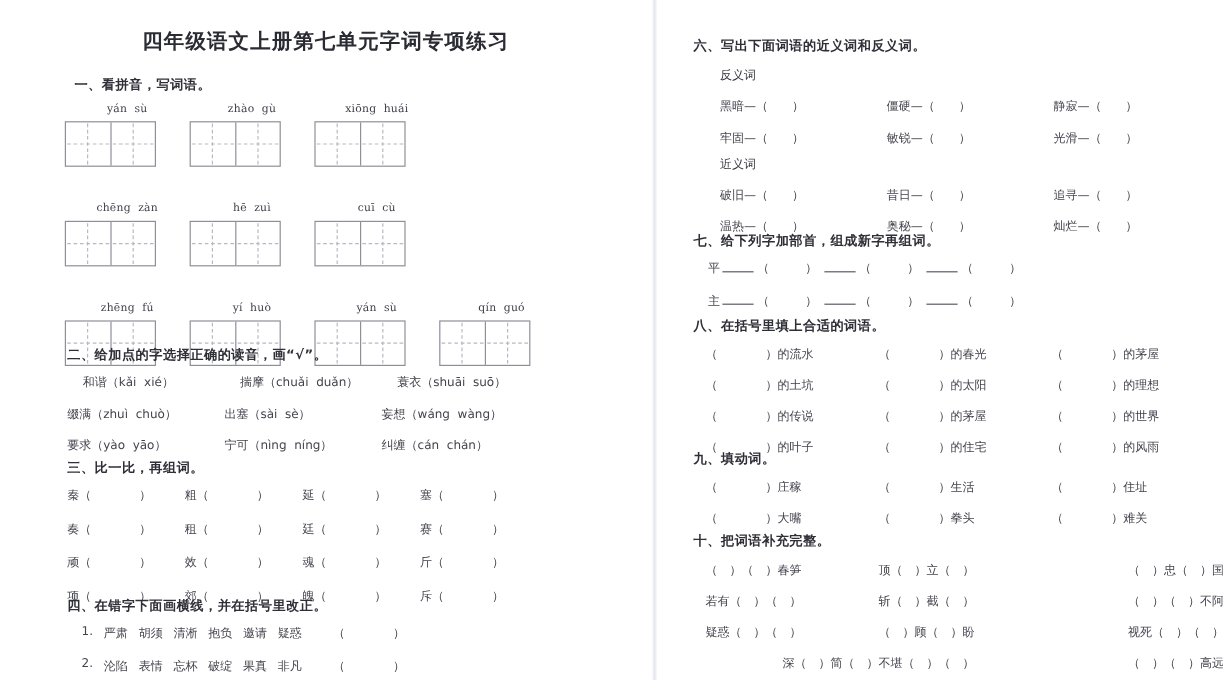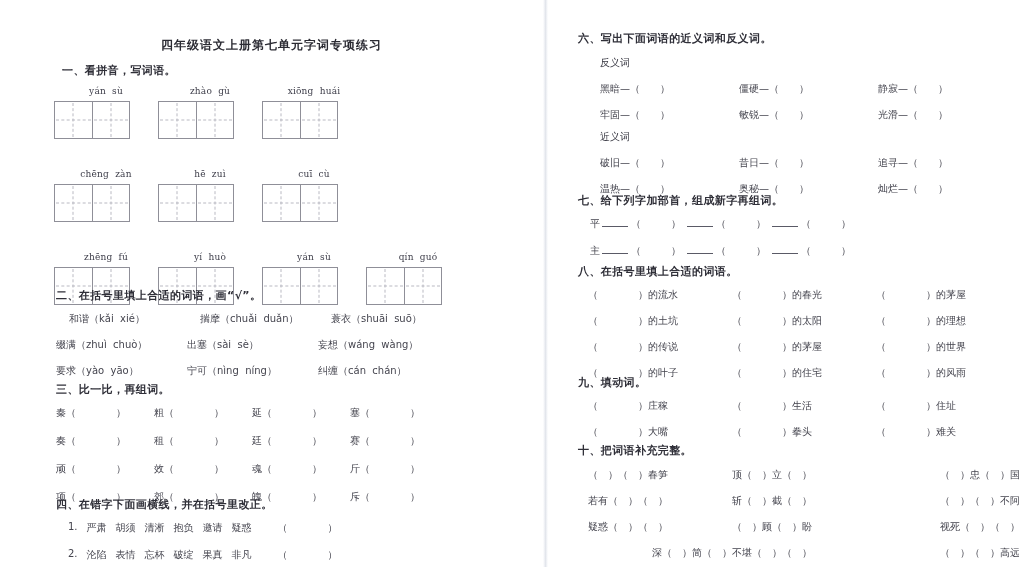--- a/index.html
+++ b/index.html
@@ -14,25 +14,25 @@
   .divider {
     position: absolute; left: 543px; top: 0; width: 5px; height: 567px;
     background: linear-gradient(to right,#ffffff 0%,#eceef3 35%,#e3e6ec 50%,#eceef3 65%,#ffffff 100%);
   }
   .sheet { position: absolute; top: 0; height: 567px; }
   .sheet-left  { left: 0;     width: 543px; }
   .sheet-right { left: 540px; width: 471px; }
 
   .title {
     text-align: center;
-    font-size: 12px;
+    font-size: 17px;
     font-weight: bold;
     color: #2b2b33;
     letter-spacing: 1px;
-    margin-top: 37px;
+    margin-top: 23px;
   }
   .sec-head {
     font-size: 11px; font-weight: bold; color: #2f2f38;
     letter-spacing: .4px;
   }
   .sub-head { font-size: 10px; color: #3a3a44; }
   .txt { font-size: 10px; color: #44444e; white-space: nowrap; }
   .pinyin {
     font-family: "DejaVu Serif", "Liberation Serif", serif;
     font-size: 9px; color: #3d3d49; letter-spacing: .2px;
@@ -148,21 +148,21 @@
               <div class="grid-pair">
                 <div class="gcell"></div>
                 <div class="gcell"></div>
               </div>
             </div>
           </div>
         </div>
     </div>
 
     <div class="abs" style="left:56px; top:288px;">
-      <div class="sec-head">二、在括号里填上合适的词语，画“√”。</div>
+      <div class="sec-head">二、给加点的字选择正确的读音，画“√”。</div>
       <div id="s2rows" style="margin-top:9px;">
           <div class="row" style="margin-bottom: 12px; margin-left: 13px;">
             <div class="txt" style="width: 131px;">和谐（kǎi&nbsp;&nbsp;xié）</div>
             <div class="txt" style="width: 131px;">揣摩（chuǎi&nbsp;&nbsp;duǎn）</div>
             <div class="txt" style="width: 131px;">蓑衣（shuāi&nbsp;&nbsp;suō）</div>
           </div>
           <div class="row" style="margin-bottom: 12px;">
             <div class="txt" style="width: 131px;">缀满（zhuì&nbsp;&nbsp;chuò）</div>
             <div class="txt" style="width: 131px;">出塞（sài&nbsp;&nbsp;sè）</div>
             <div class="txt" style="width: 131px;">妄想（wáng&nbsp;&nbsp;wàng）</div>

